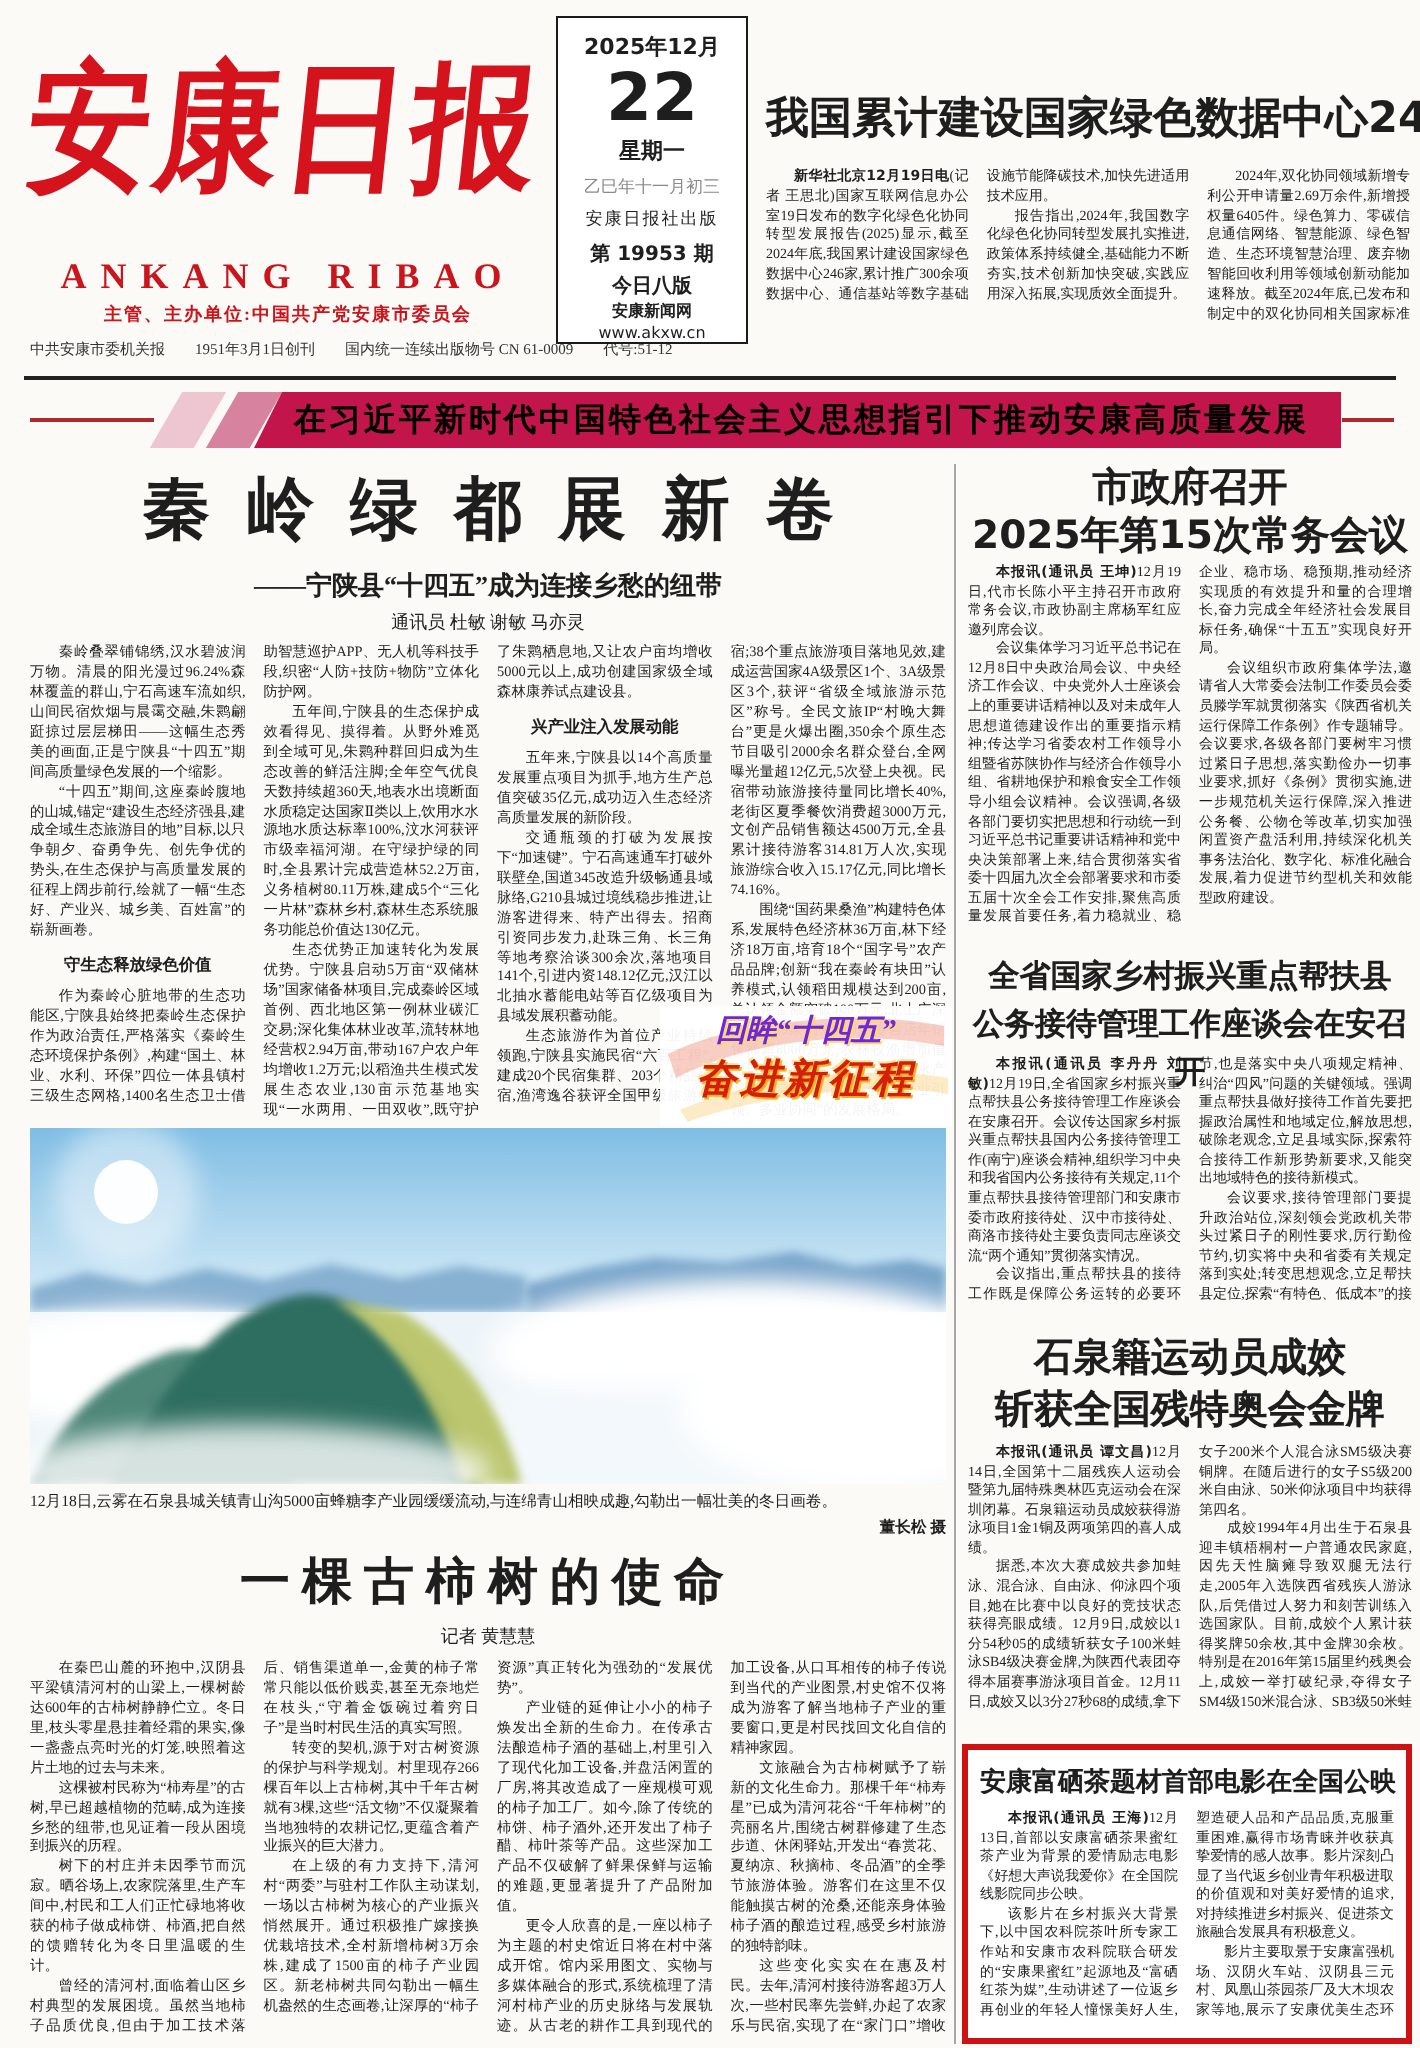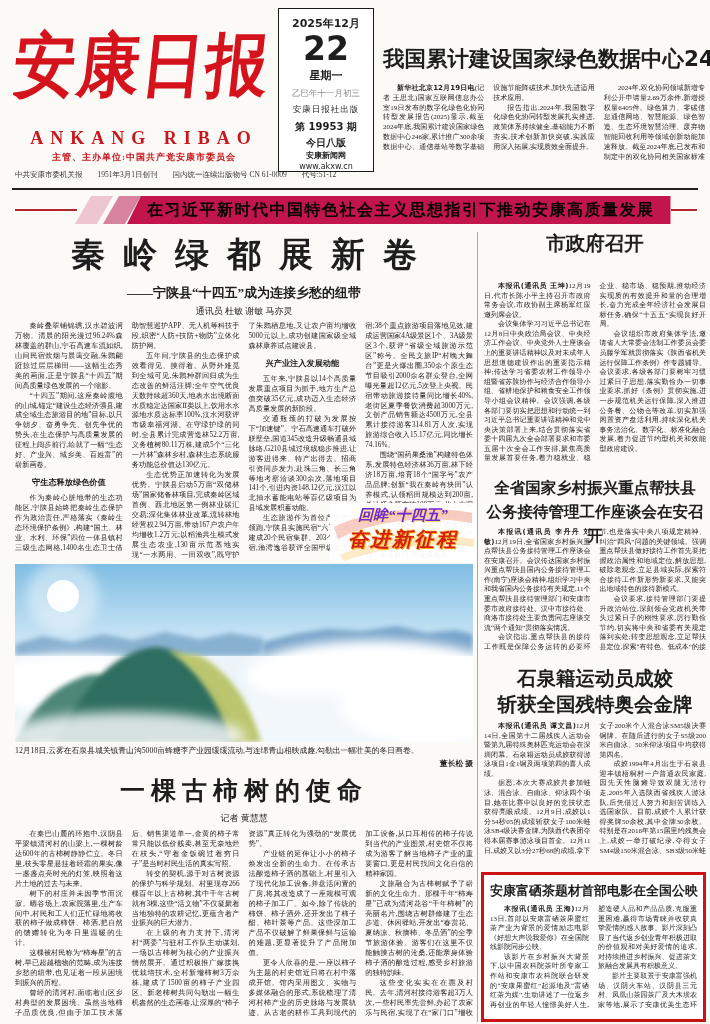--- a/index.html
+++ b/index.html
@@ -192,35 +192,36 @@
     <ellipse cx="420" cy="140" rx="95" ry="42" fill="#ffffff" filter="url(#soft2)"></ellipse>
   </svg>
 </div>
 <div class="abs caption">12月18日,云雾在石泉县城关镇青山沟5000亩蜂糖李产业园缓缓流动,与连绵青山相映成趣,勾勒出一幅壮美的冬日画卷。</div>
 <div class="abs credit">董长松 摄</div>
 
 <div class="abs per-title">一棵古柿树的使命</div>
 <div class="abs per-byline">记者 黄慧慧</div>
 <div class="abs per-cols cols c4">
     <p class="para">在秦巴山麓的环抱中,汉阴县平梁镇清河村的山梁上,一棵树龄达600年的古柿树静静伫立。冬日里,枝头零星悬挂着经霜的果实,像一盏盏点亮时光的灯笼,映照着这片土地的过去与未来。</p>
+    <p class="para">这棵被村民称为“柿寿星”的古树,早已超越植物的范畴,成为连接乡愁的纽带,也见证着一段从困境到振兴的历程。</p>
     <p class="para">树下的村庄并未因季节而沉寂。晒谷场上,农家院落里,生产车间中,村民和工人们正忙碌地将收获的柿子做成柿饼、柿酒,把自然的馈赠转化为冬日里温暖的生计。</p>
-    <p class="para">这棵被村民称为“柿寿星”的古树,早已超越植物的范畴,成为连接乡愁的纽带,也见证着一段从困境到振兴的历程。</p>
     <p class="para">曾经的清河村,面临着山区乡村典型的发展困境。虽然当地柿子品质优良,但由于加工技术落后、销售渠道单一,金黄的柿子常常只能以低价贱卖,甚至无奈地烂在枝头,“守着金饭碗过着穷日子”是当时村民生活的真实写照。</p>
     <p class="para">转变的契机,源于对古树资源的保护与科学规划。村里现存266棵百年以上古柿树,其中千年古树就有3棵,这些“活文物”不仅凝聚着当地独特的农耕记忆,更蕴含着产业振兴的巨大潜力。</p>
     <p class="para">在上级的有力支持下,清河村“两委”与驻村工作队主动谋划,一场以古柿树为核心的产业振兴悄然展开。通过积极推广嫁接换优栽培技术,全村新增柿树3万余株,建成了1500亩的柿子产业园区。新老柿树共同勾勒出一幅生机盎然的生态画卷,让深厚的“柿子资源”真正转化为强劲的“发展优势”。</p>
     <p class="para">产业链的延伸让小小的柿子焕发出全新的生命力。在传承古法酿造柿子酒的基础上,村里引入了现代化加工设备,并盘活闲置的厂房,将其改造成了一座规模可观的柿子加工厂。如今,除了传统的柿饼、柿子酒外,还开发出了柿子醋、柿叶茶等产品。这些深加工产品不仅破解了鲜果保鲜与运输的难题,更显著提升了产品附加值。</p>
     <p class="para">更令人欣喜的是,一座以柿子为主题的村史馆近日将在村中落成开馆。馆内采用图文、实物与多媒体融合的形式,系统梳理了清河村柿产业的历史脉络与发展轨迹。从古老的耕作工具到现代的加工设备,从口耳相传的柿子传说到当代的产业图景,村史馆不仅将成为游客了解当地柿子产业的重要窗口,更是村民找回文化自信的精神家园。</p>
     <p class="para">文旅融合为古柿树赋予了崭新的文化生命力。那棵千年“柿寿星”已成为清河花谷“千年柿树”的亮丽名片,围绕古树群修建了生态步道、休闲驿站,开发出“春赏花、夏纳凉、秋摘柿、冬品酒”的全季节旅游体验。游客们在这里不仅能触摸古树的沧桑,还能亲身体验柿子酒的酿造过程,感受乡村旅游的独特韵味。</p>
     <p class="para">这些变化实实在在惠及村民。去年,清河村接待游客超3万人次,一些村民率先尝鲜,办起了农家乐与民宿,实现了在“家门口”增收致富。古树下的游客,农家乐中的柿子宴,民宿里的宁静夜晚,这些由村民们自发探索的美好图景,正是乡村振兴最生动的写照。</p>
   </div>
 
 <div class="abs vrule"></div>
 
 <div class="abs rt gov-title">
   <div>市政府召开</div>
+  <div>2025年第15次常务会议</div>
 </div>
 <div class="abs gov-cols cols c2">
     <p class="para"><b>本报讯(通讯员 王坤)</b>12月19日,代市长陈小平主持召开市政府常务会议,市政协副主席杨军红应邀列席会议。</p>
     <p class="para">会议集体学习习近平总书记在12月8日中央政治局会议、中央经济工作会议、中央党外人士座谈会上的重要讲话精神以及对未成年人思想道德建设作出的重要指示精神;传达学习省委农村工作领导小组暨省苏陕协作与经济合作领导小组、省耕地保护和粮食安全工作领导小组会议精神。会议强调,各级各部门要切实把思想和行动统一到习近平总书记重要讲话精神和党中央决策部署上来,结合贯彻落实省委十四届九次全会部署要求和市委五届十次全会工作安排,聚焦高质量发展首要任务,着力稳就业、稳企业、稳市场、稳预期,推动经济实现质的有效提升和量的合理增长,奋力完成全年经济社会发展目标任务,确保“十五五”实现良好开局。</p>
     <p class="para">会议组织市政府集体学法,邀请省人大常委会法制工作委员会委员滕学军就贯彻落实《陕西省机关运行保障工作条例》作专题辅导。会议要求,各级各部门要树牢习惯过紧日子思想,落实勤俭办一切事业要求,抓好《条例》贯彻实施,进一步规范机关运行保障,深入推进公务餐、公物仓等改革,切实加强闲置资产盘活利用,持续深化机关事务法治化、数字化、标准化融合发展,着力促进节约型机关和效能型政府建设。</p>
   </div>
 
 <div class="abs rt rec-title">
   <div>全省国家乡村振兴重点帮扶县</div>
   <div>公务接待管理工作座谈会在安召开</div>

